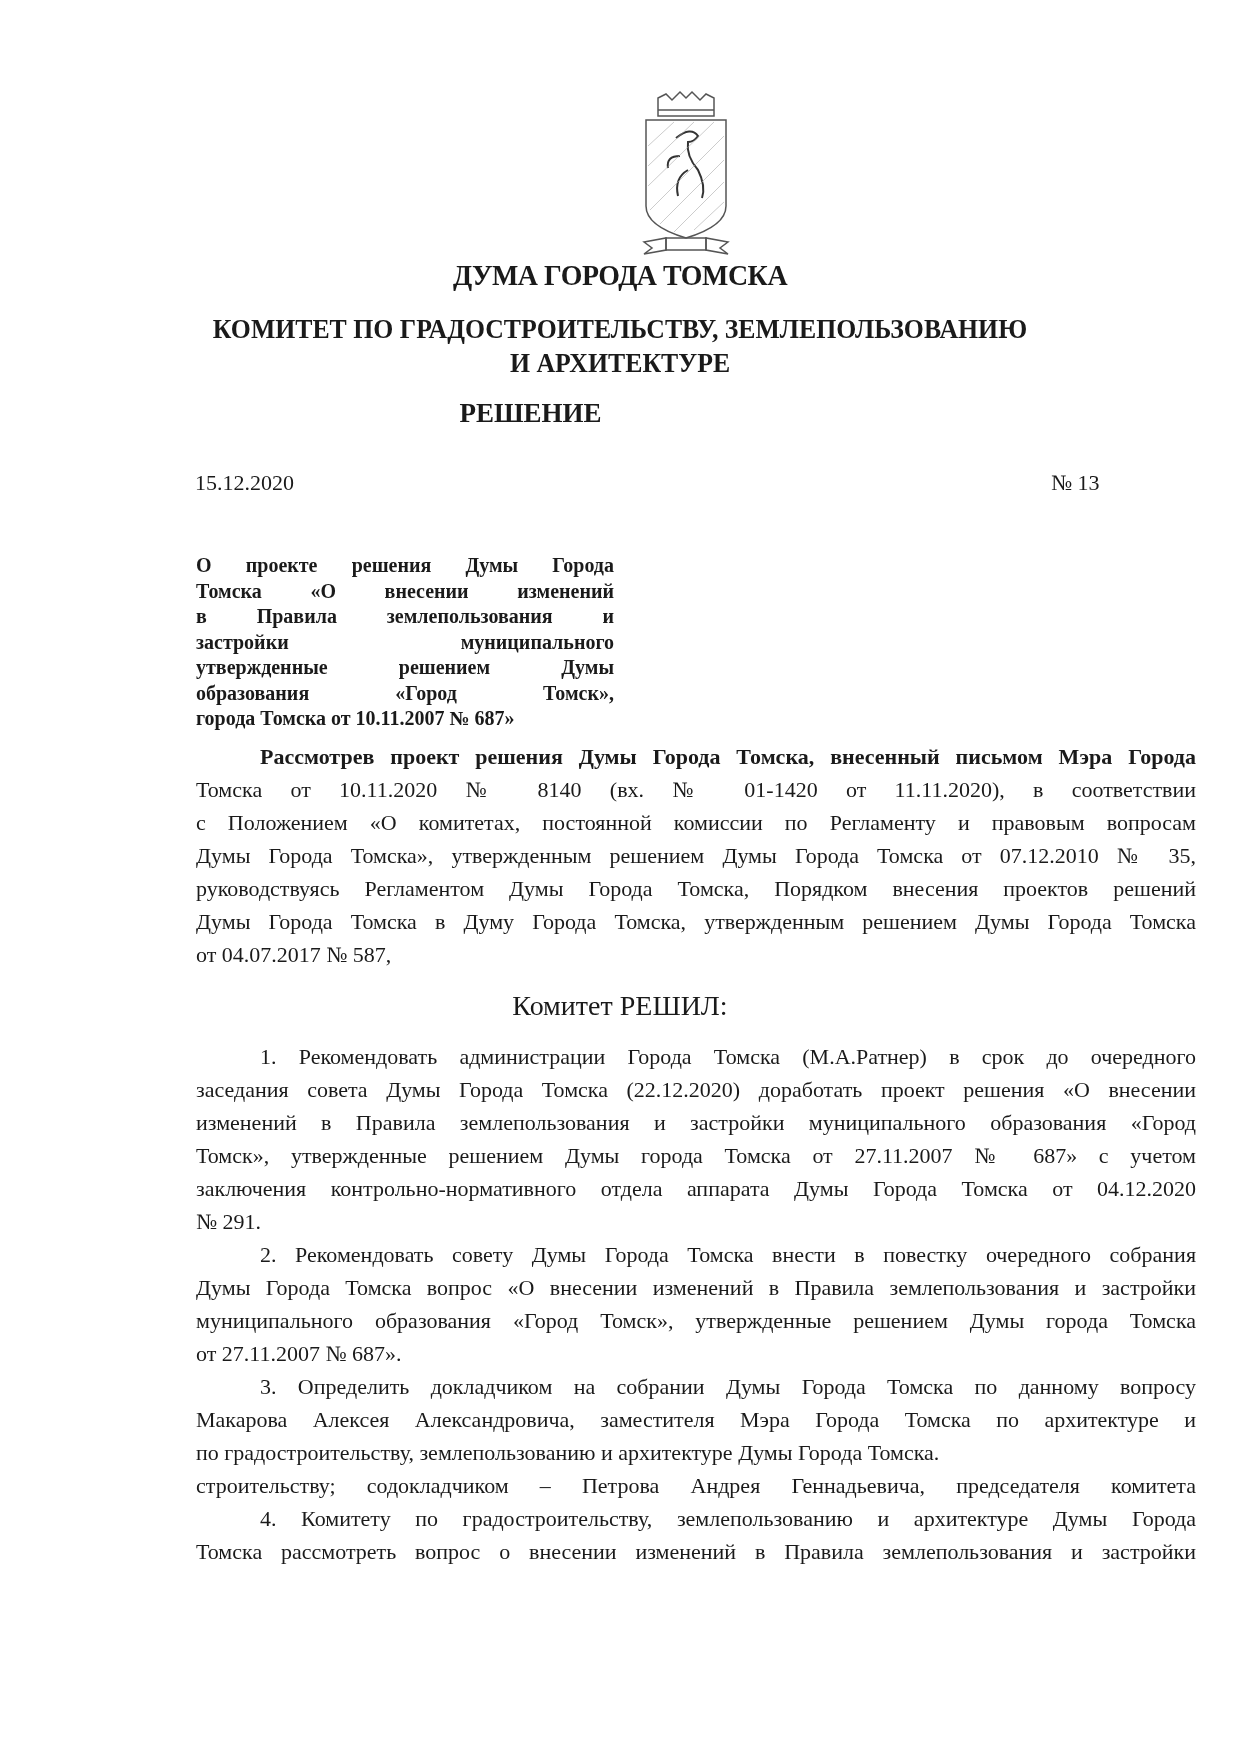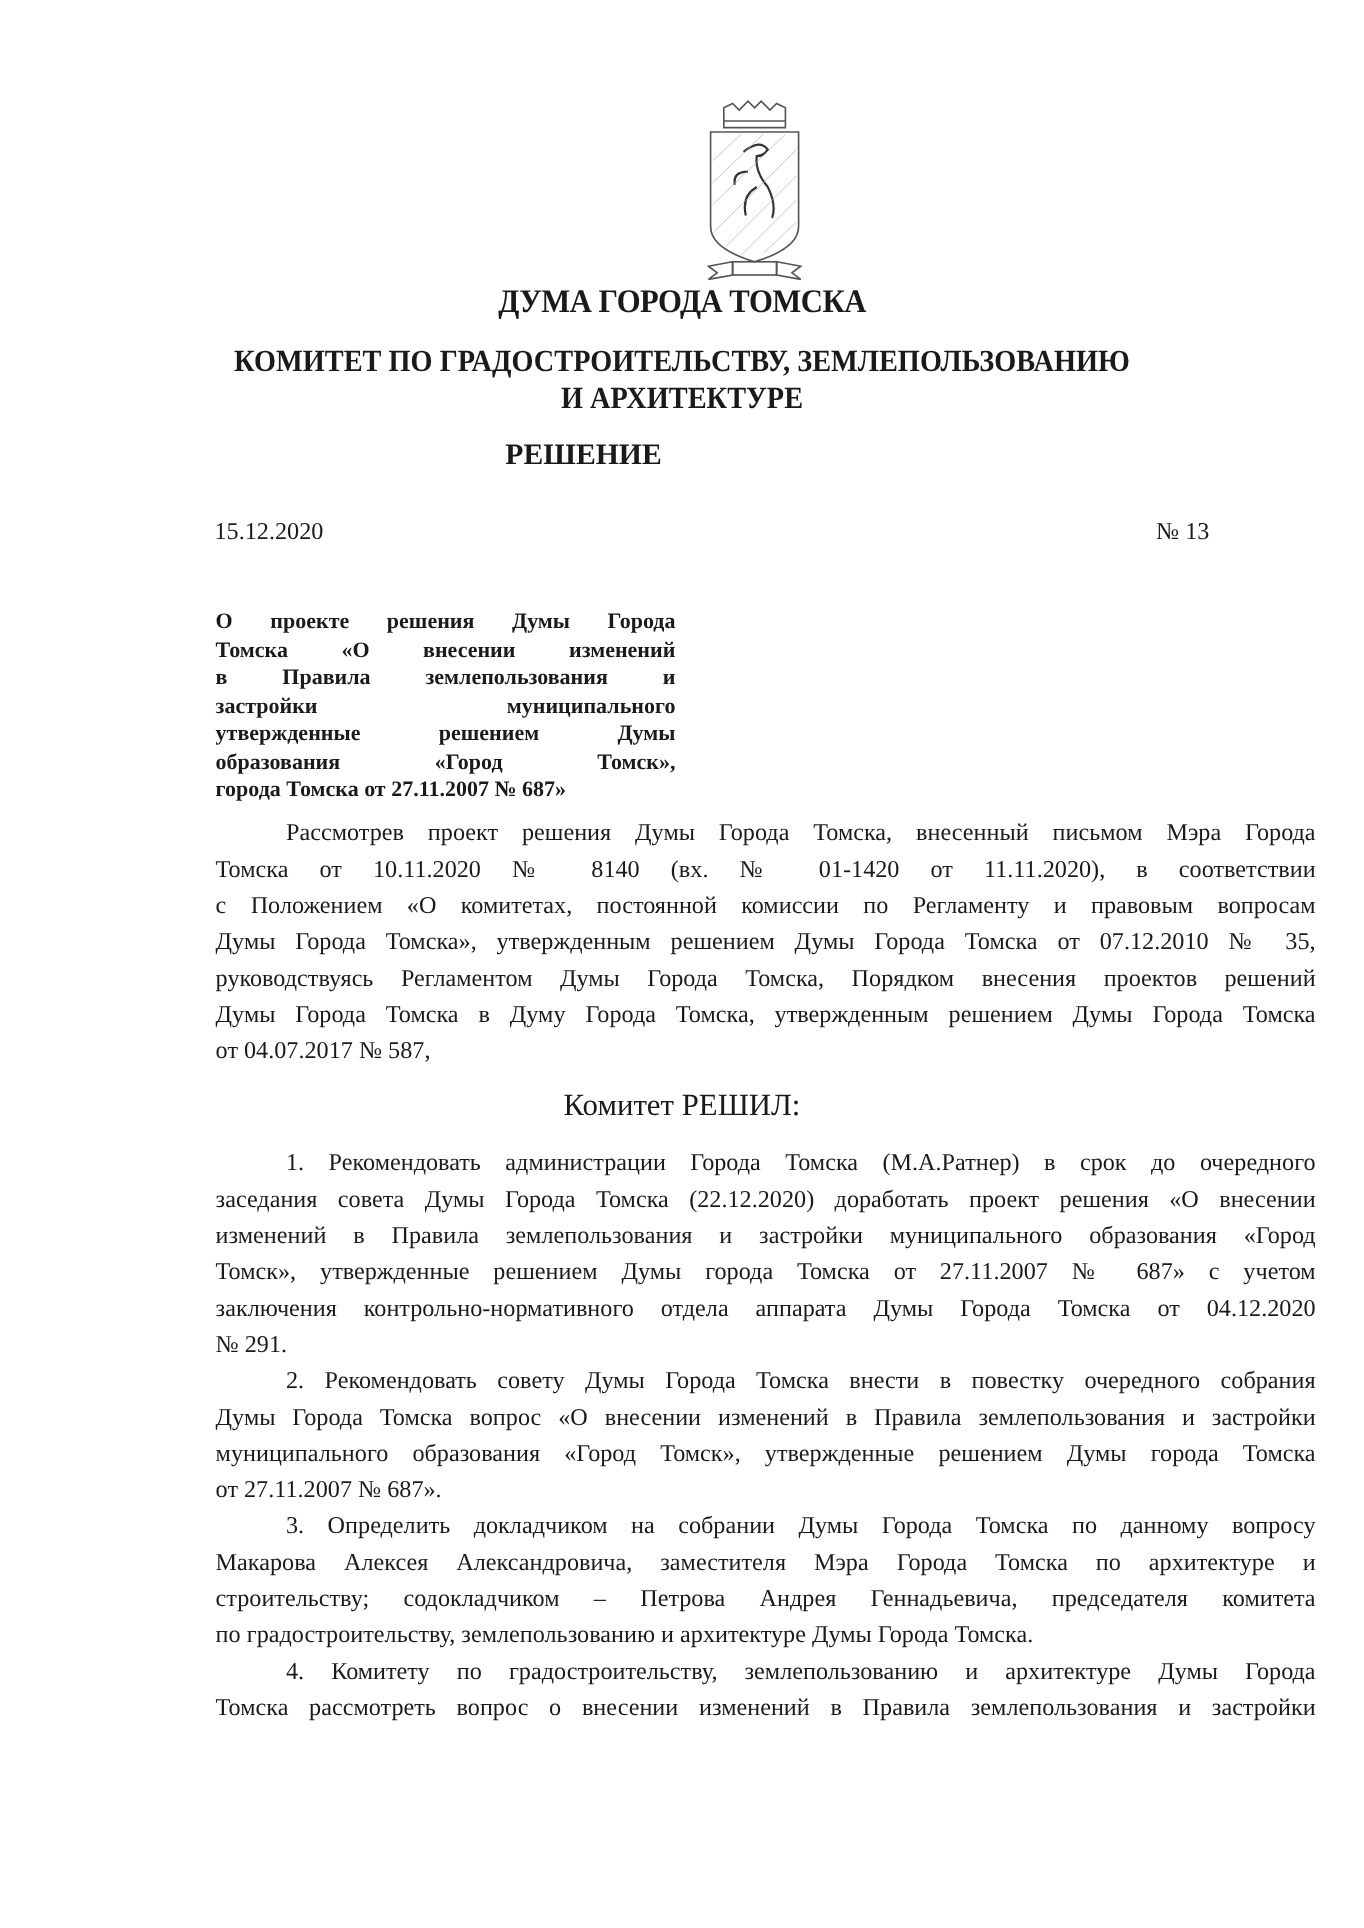--- a/index.html
+++ b/index.html
@@ -61,25 +61,25 @@
   <div class="date">15.12.2020</div>
   <div class="num">№ 13</div>
 
   <div class="subject">
     <span>О проекте решения Думы Города</span>
     <span>Томска «О внесении изменений</span>
     <span>в Правила землепользования и</span>
     <span>застройки муниципального</span>
     <span>утвержденные решением Думы</span>
     <span>образования «Город Томск»,</span>
-    <span class="last">города Томска от 27.11.2007 № 687»</span>
+    <span class="last">города Томска от 10.11.2007 № 687»</span>
   </div>
 
   <div class="body" style="top:740px;">
-    <span class="line" style="text-indent:64px;">Рассмотрев проект решения Думы Города Томска, внесенный письмом Мэра Города</span>
+    <span class="line" style="text-indent:64px;font-weight:bold;">Рассмотрев проект решения Думы Города Томска, внесенный письмом Мэра Города</span>
     <span class="line">Томска от 10.11.2020 № 8140 (вх. № 01-1420 от 11.11.2020), в соответствии</span>
     <span class="line">с Положением «О комитетах, постоянной комиссии по Регламенту и правовым вопросам</span>
     <span class="line">Думы Города Томска», утвержденным решением Думы Города Томска от 07.12.2010 № 35,</span>
     <span class="line">руководствуясь Регламентом Думы Города Томска, Порядком внесения проектов решений</span>
     <span class="line">Думы Города Томска в Думу Города Томска, утвержденным решением Думы Города Томска</span>
     <span class="line last">от 04.07.2017 № 587,</span>
   </div>
 
   <div class="decided">Комитет РЕШИЛ:</div>
 
@@ -95,22 +95,22 @@
   <div class="body" style="top:1238px;">
     <span class="line" style="text-indent:64px;">2. Рекомендовать совету Думы Города Томска внести в повестку очередного собрания</span>
     <span class="line">Думы Города Томска вопрос «О внесении изменений в Правила землепользования и застройки</span>
     <span class="line">муниципального образования «Город Томск», утвержденные решением Думы города Томска</span>
     <span class="line last">от 27.11.2007 № 687».</span>
   </div>
 
   <div class="body" style="top:1370px;">
     <span class="line" style="text-indent:64px;">3. Определить докладчиком на собрании Думы Города Томска по данному вопросу</span>
     <span class="line">Макарова Алексея Александровича, заместителя Мэра Города Томска по архитектуре и</span>
+    <span class="line last">по градостроительству, землепользованию и архитектуре Думы Города Томска.</span>
     <span class="line">строительству; содокладчиком – Петрова Андрея Геннадьевича, председателя комитета</span>
-    <span class="line last">по градостроительству, землепользованию и архитектуре Думы Города Томска.</span>
   </div>
 
   <div class="body" style="top:1502px;">
     <span class="line" style="text-indent:64px;">4. Комитету по градостроительству, землепользованию и архитектуре Думы Города</span>
     <span class="line">Томска рассмотреть вопрос о внесении изменений в Правила землепользования и застройки</span>
   </div>
 
 </div>
 
 </body></html>

